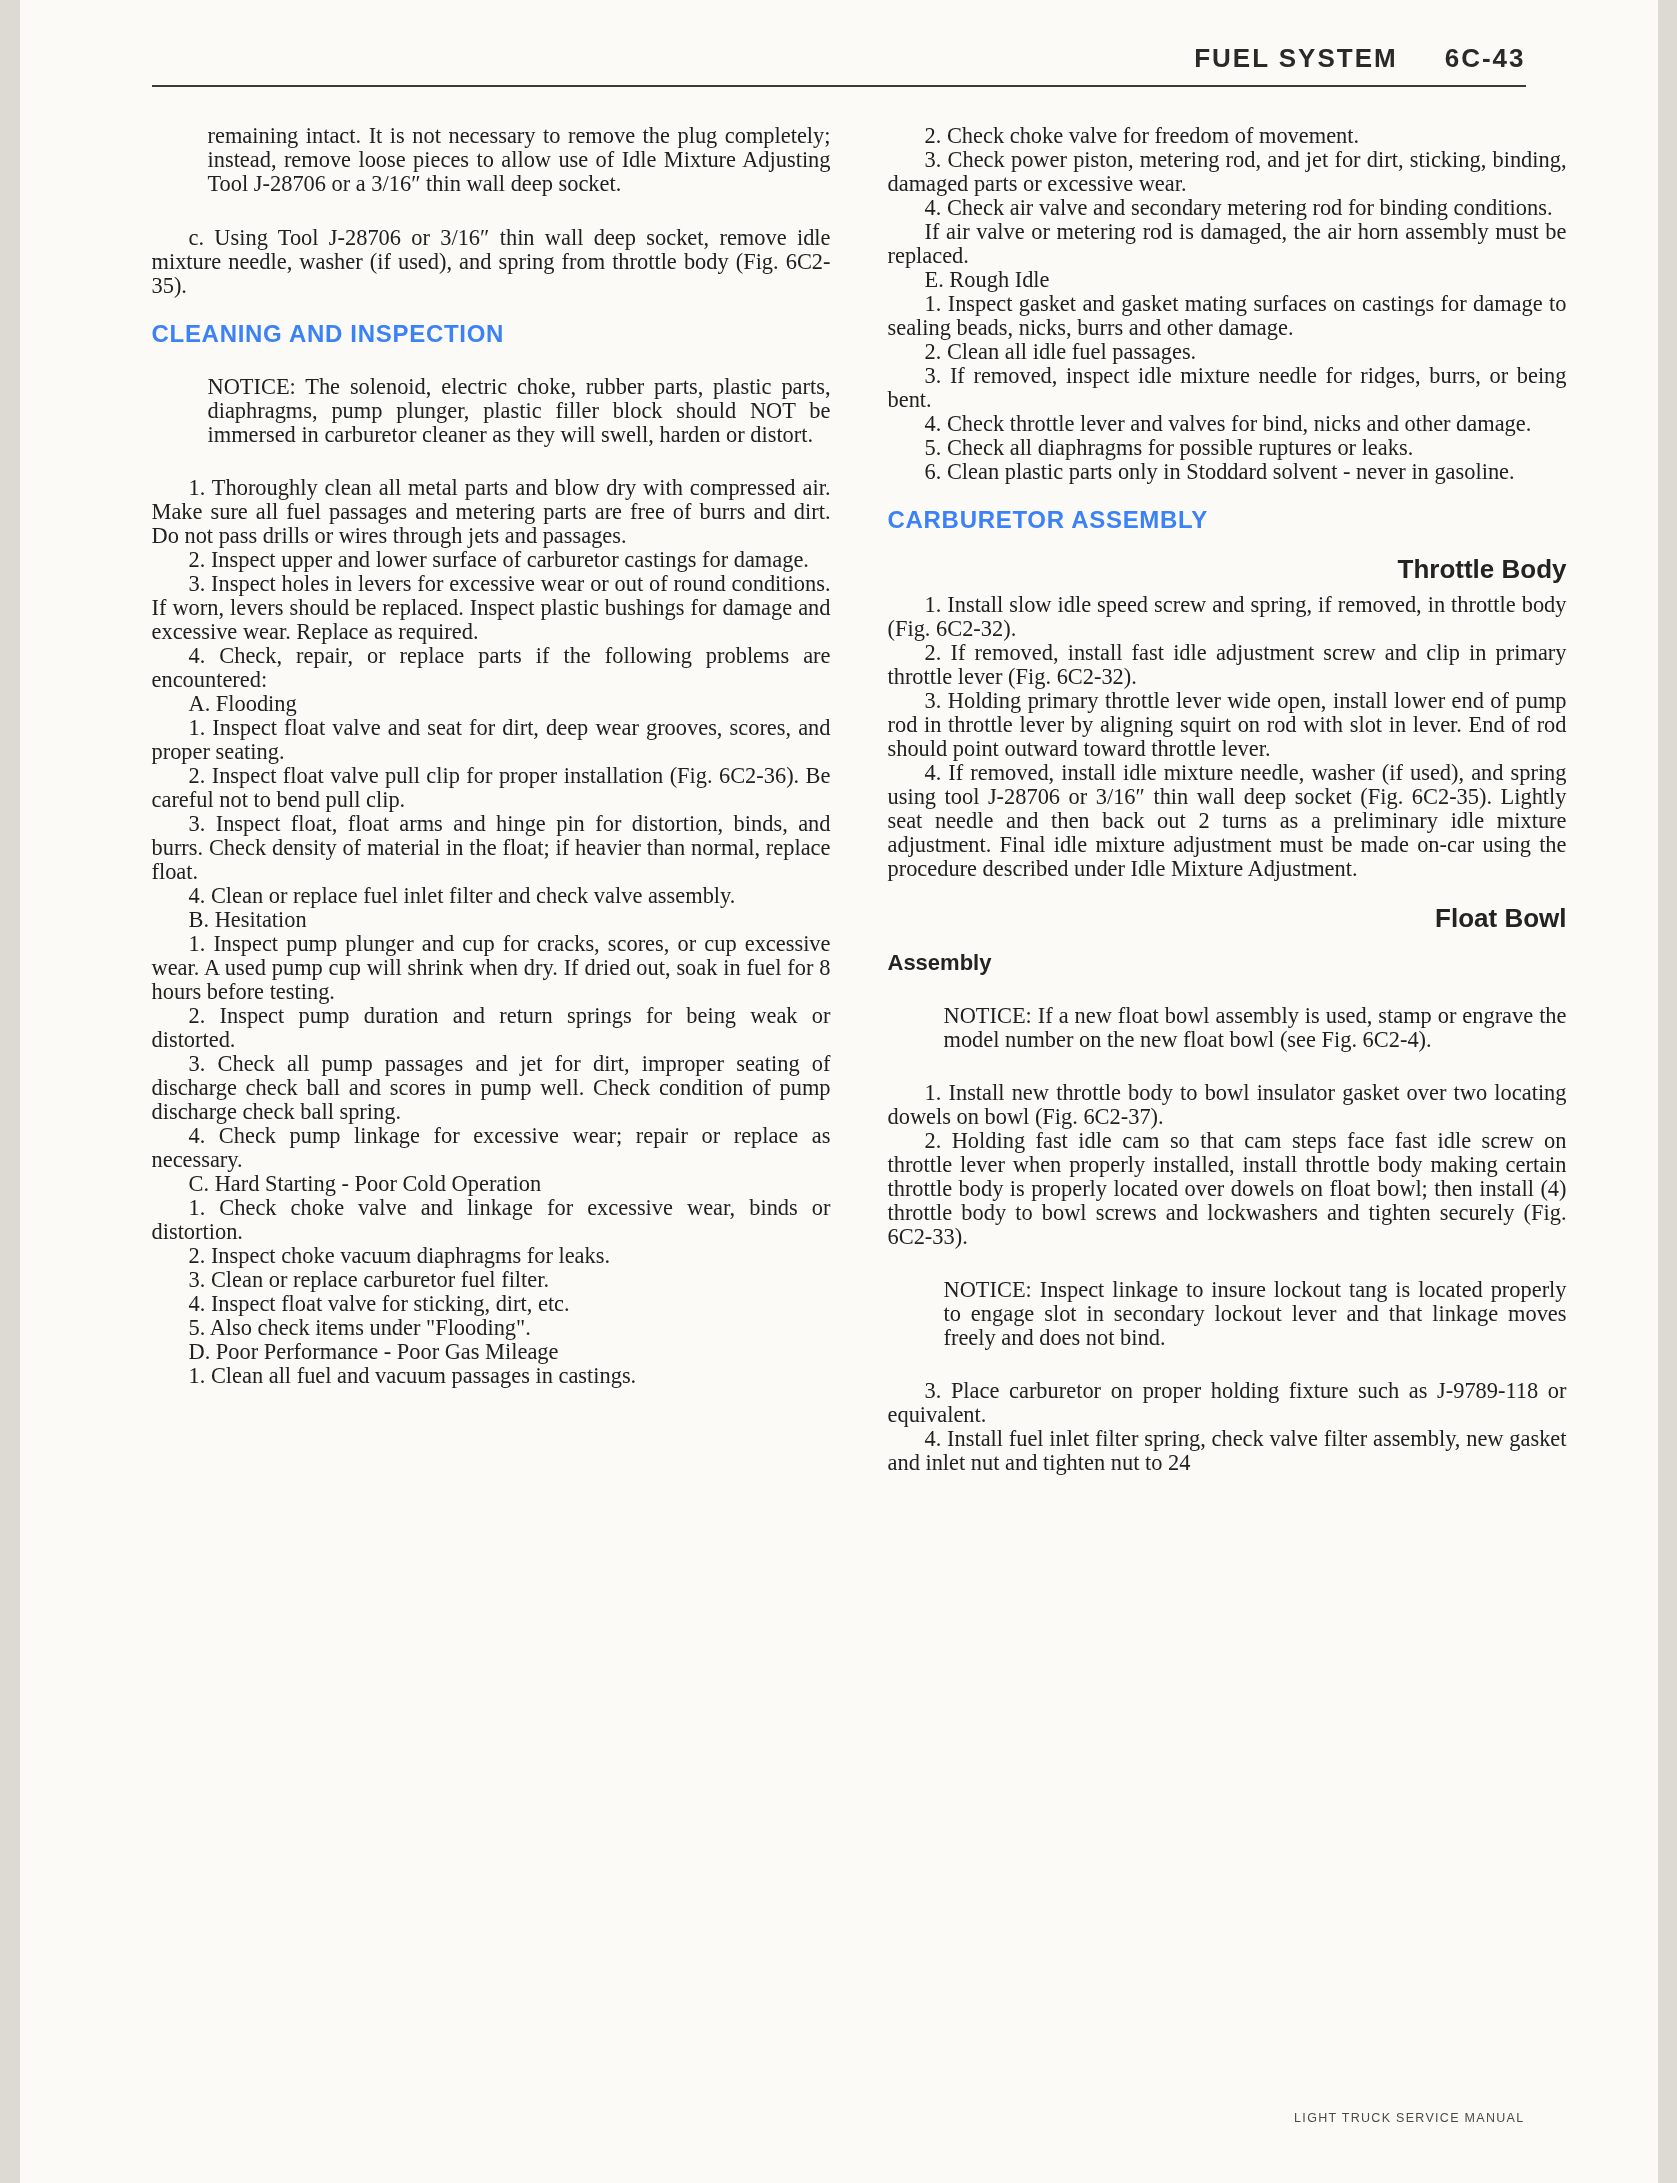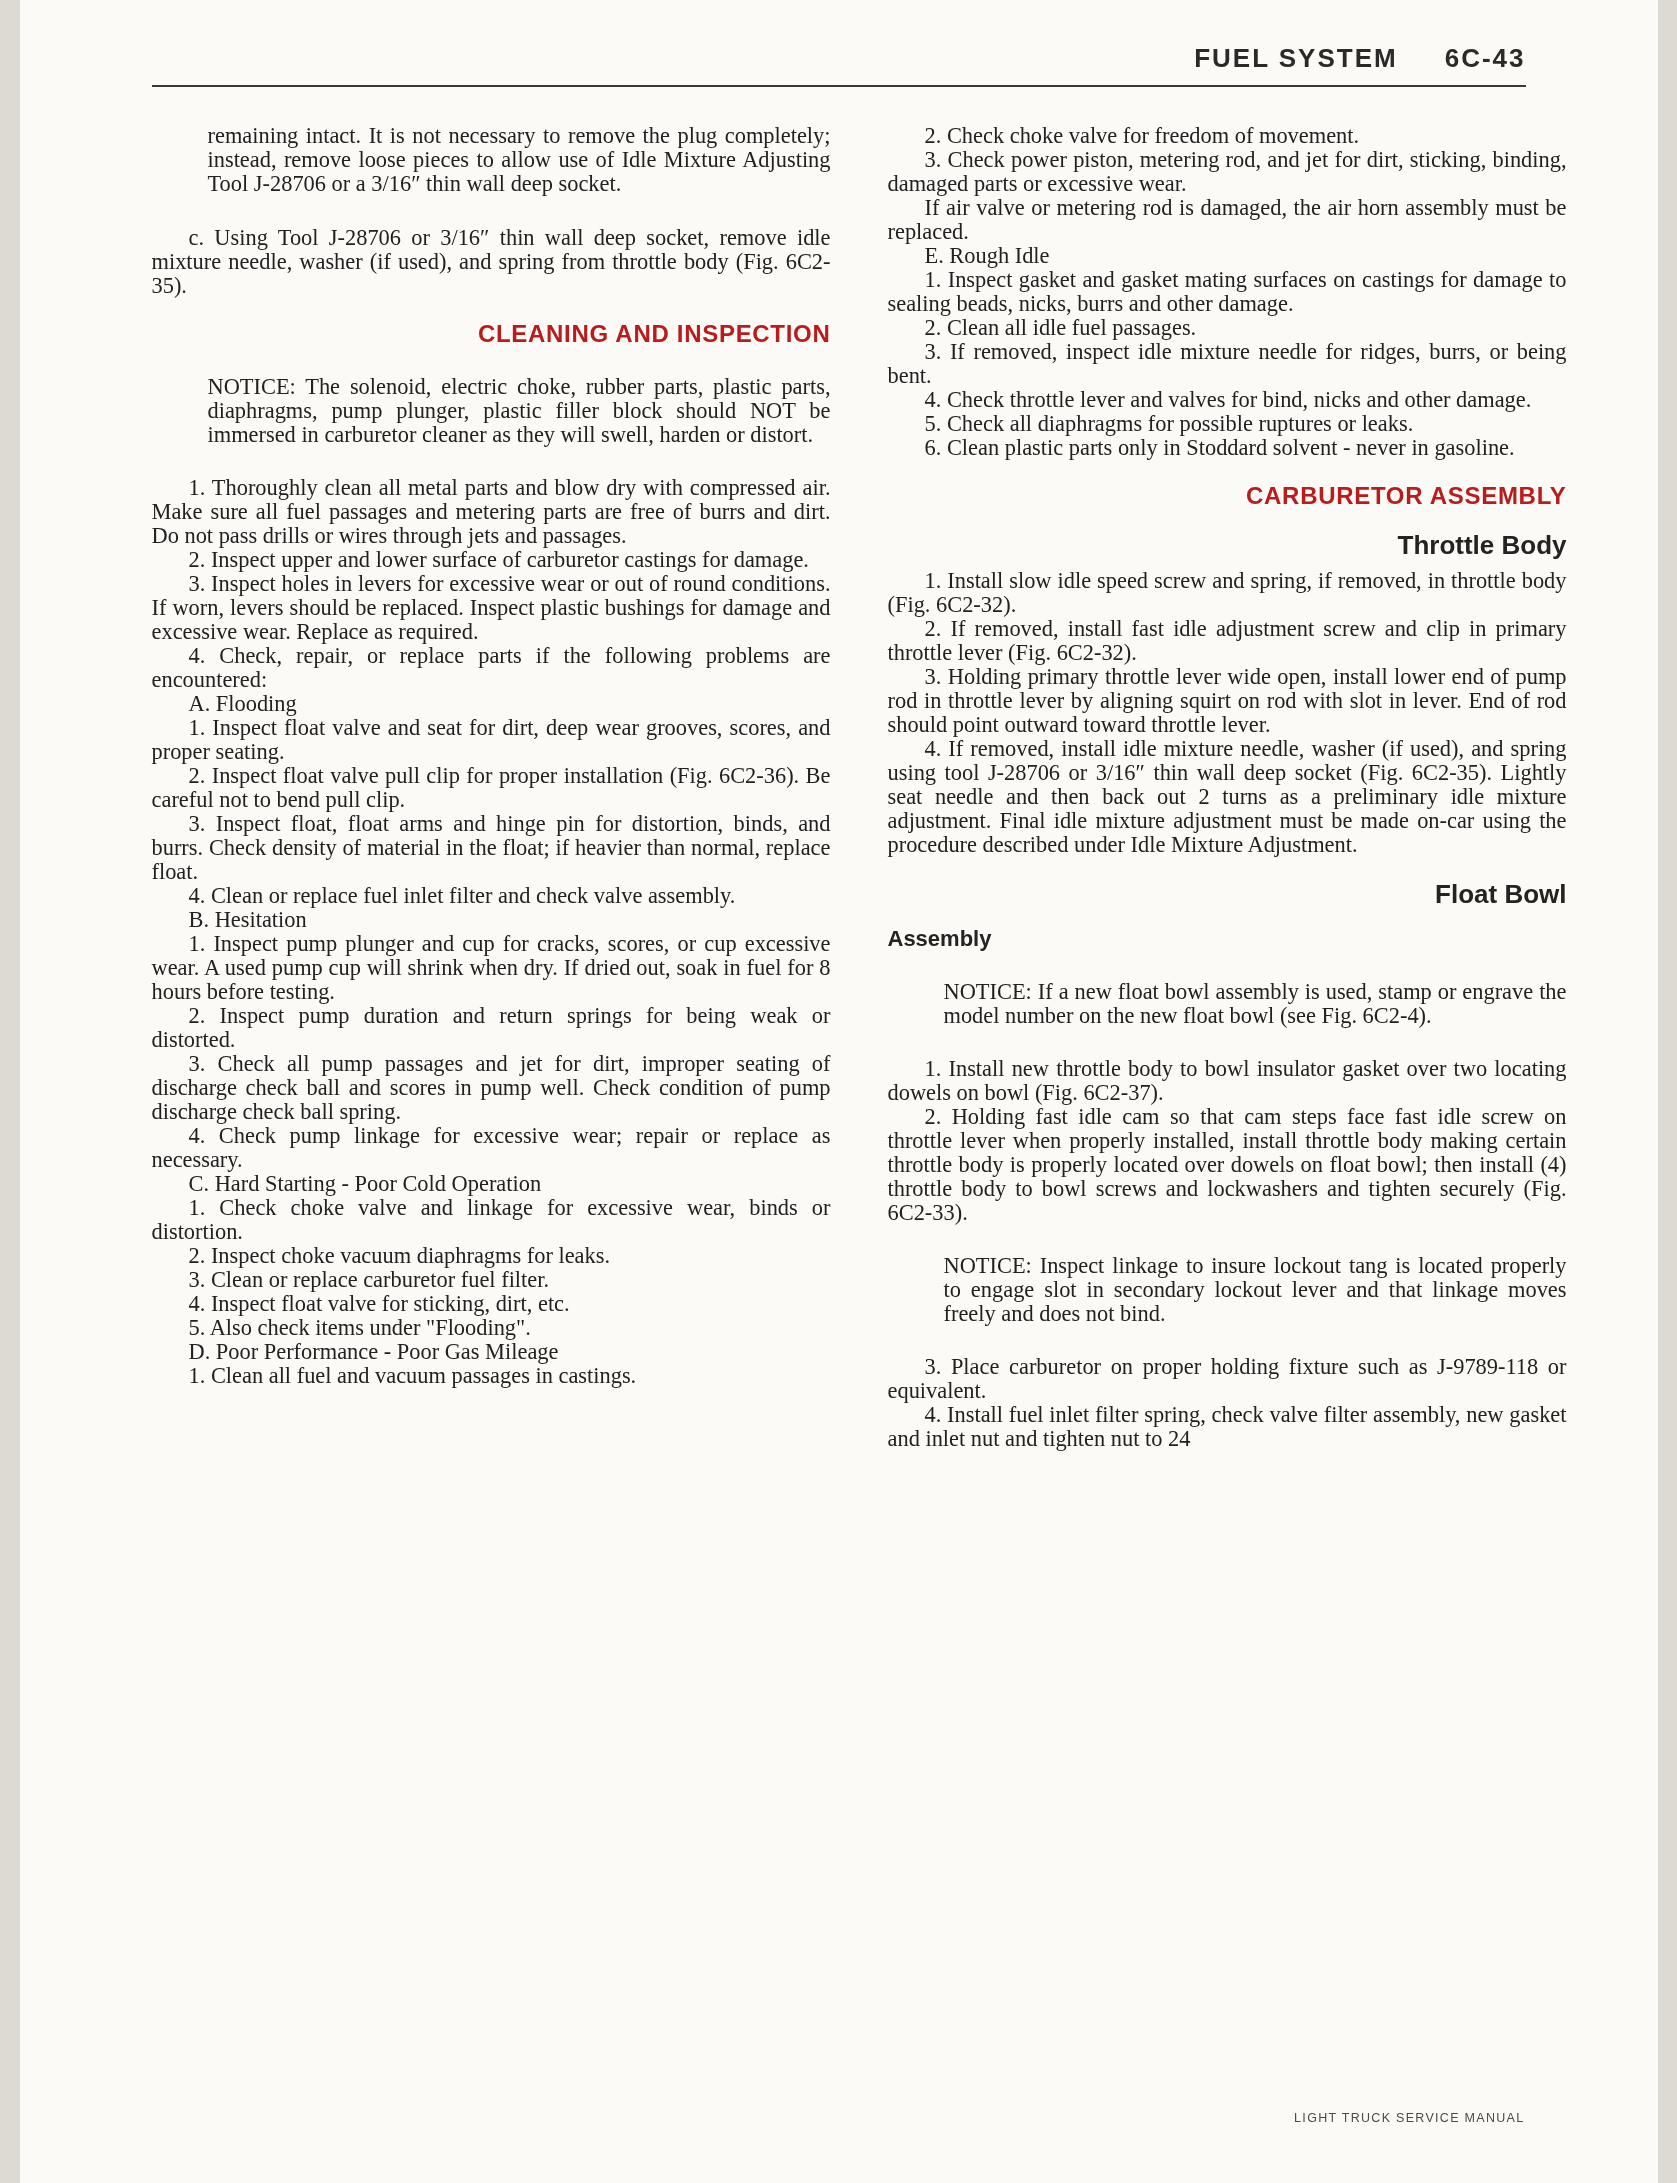--- a/index.html
+++ b/index.html
@@ -26,21 +26,21 @@
   .col { width:679px; font-size:22.4px; line-height:24px; text-align:justify; }
 
   .para  { text-indent:37px; }
   .cont  { margin-left:56px; margin-bottom:30px; }
   .notice{ margin:29px 0 29px 56px; }
   .notice b { font-weight:normal; }
 
   .sec-heading {
     font-family:"Liberation Sans", sans-serif;
     font-size:24px; font-weight:bold; letter-spacing:0.7px;
-    margin:24px 0 9.2px; text-align:right; color:#b91c1c;
+    margin:24px 0 9.2px; text-align:left; color:#3b82f6;
   }
   .sub-heading {
     font-family:"Liberation Sans", sans-serif;
     font-size:26px; font-weight:bold;
     margin:25px 0 12px; text-align:right; color:#242322;
   }
   .minor-heading {
     font-family:"Liberation Sans", sans-serif;
     font-size:22px; font-weight:bold;
     margin:21px 0 20px; text-align:left; color:#242322;
@@ -89,20 +89,21 @@
         <p class="para">2. Inspect choke vacuum diaphragms for leaks.</p>
         <p class="para">3. Clean or replace carburetor fuel filter.</p>
         <p class="para">4. Inspect float valve for sticking, dirt, etc.</p>
         <p class="para">5. Also check items under "Flooding".</p>
         <p class="para">D. Poor Performance - Poor Gas Mileage</p>
         <p class="para">1. Clean all fuel and vacuum passages in castings.</p>
       </div>
     <div class="col">
         <p class="para">2. Check choke valve for freedom of movement.</p>
         <p class="para">3. Check power piston, metering rod, and jet for dirt, sticking, binding, damaged parts or excessive wear.</p>
+        <p class="para">4. Check air valve and secondary metering rod for binding conditions.</p>
         <p class="para">If air valve or metering rod is damaged, the air horn assembly must be replaced.</p>
         <p class="para">E. Rough Idle</p>
         <p class="para">1. Inspect gasket and gasket mating surfaces on castings for damage to sealing beads, nicks, burrs and other damage.</p>
         <p class="para">2. Clean all idle fuel passages.</p>
         <p class="para">3. If removed, inspect idle mixture needle for ridges, burrs, or being bent.</p>
         <p class="para">4. Check throttle lever and valves for bind, nicks and other damage.</p>
         <p class="para">5. Check all diaphragms for possible ruptures or leaks.</p>
         <p class="para">6. Clean plastic parts only in Stoddard solvent - never in gasoline.</p>
         <h2 class="sec-heading">CARBURETOR ASSEMBLY</h2>
         <h3 class="sub-heading">Throttle Body</h3>

